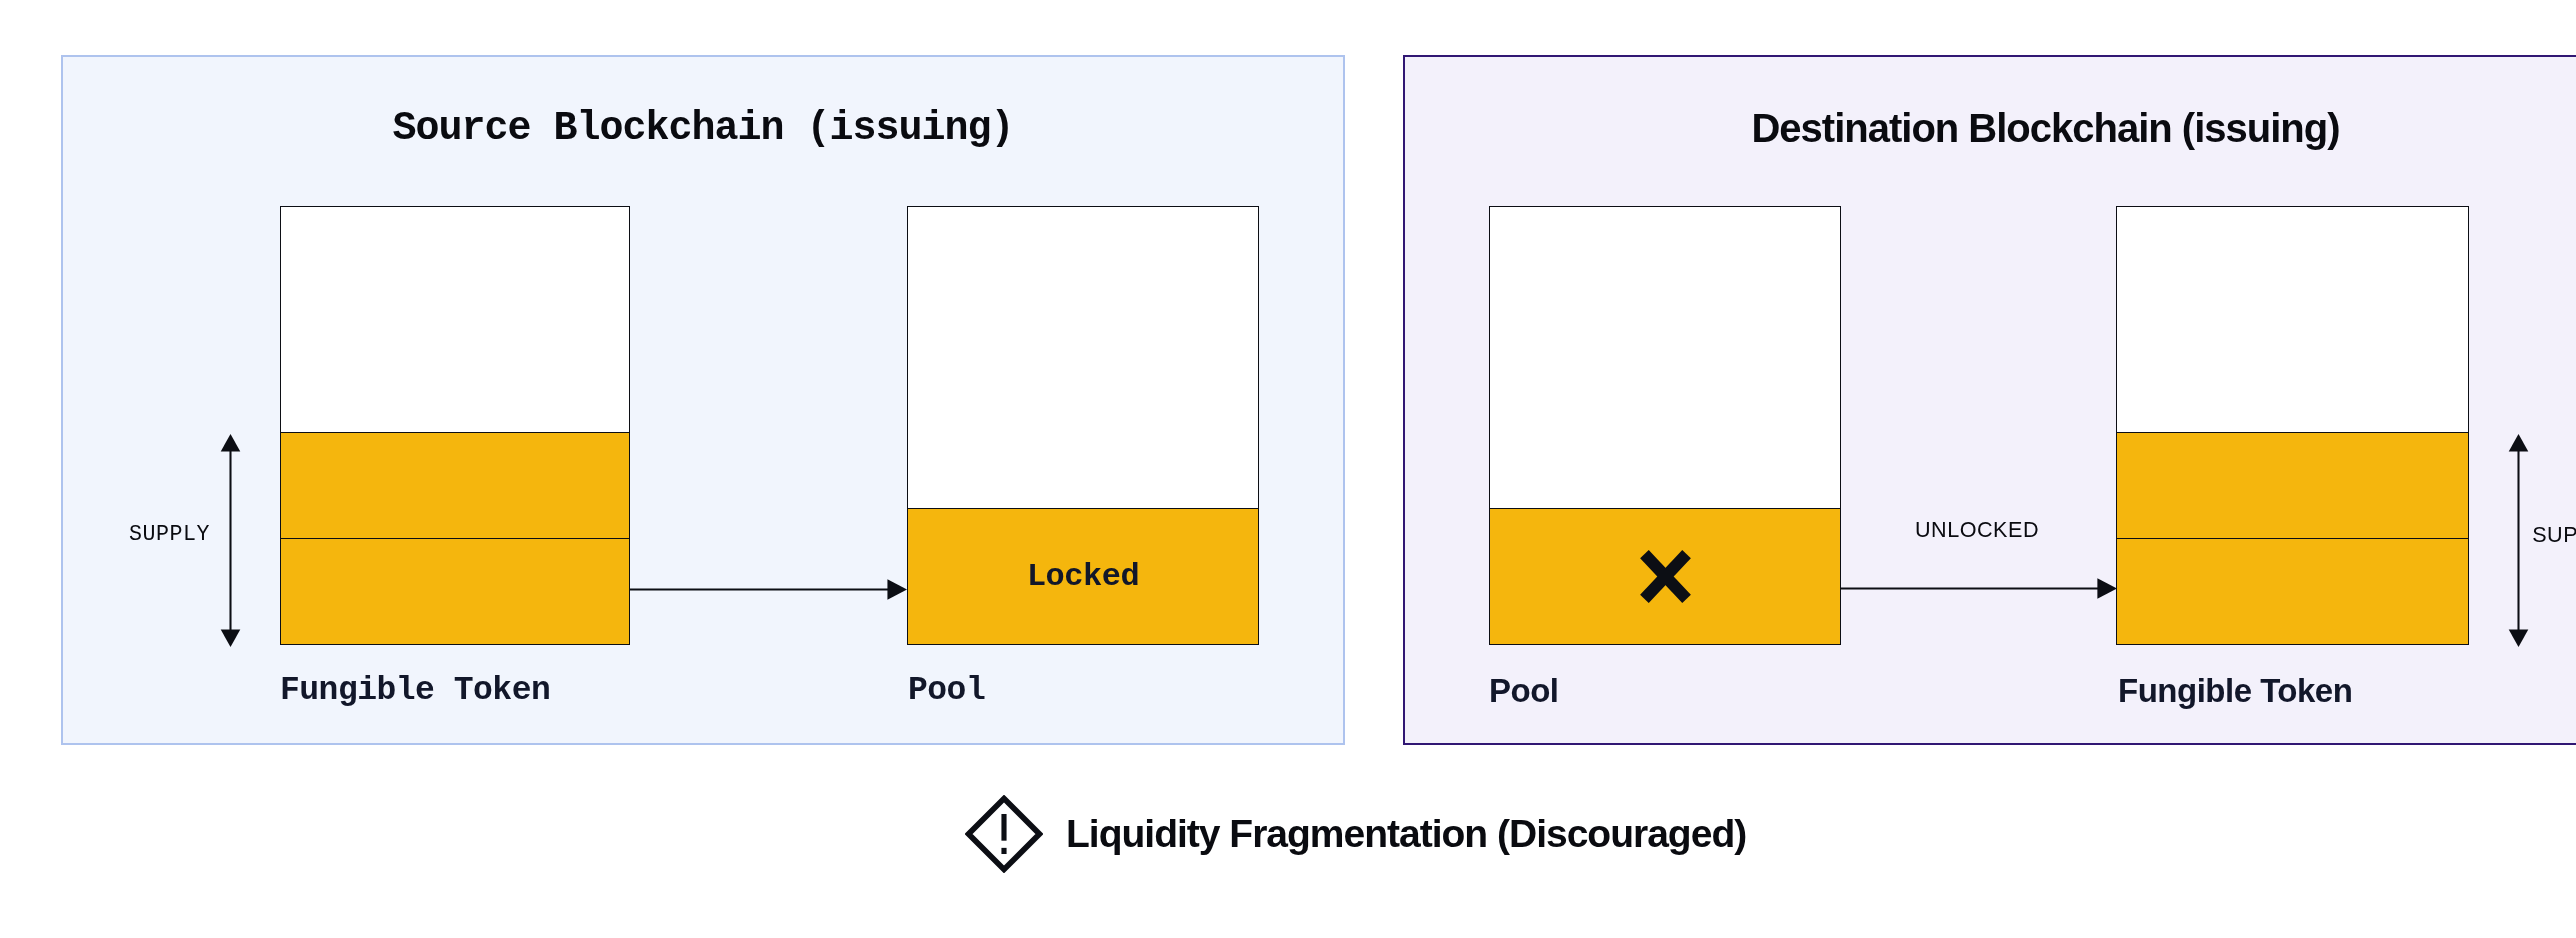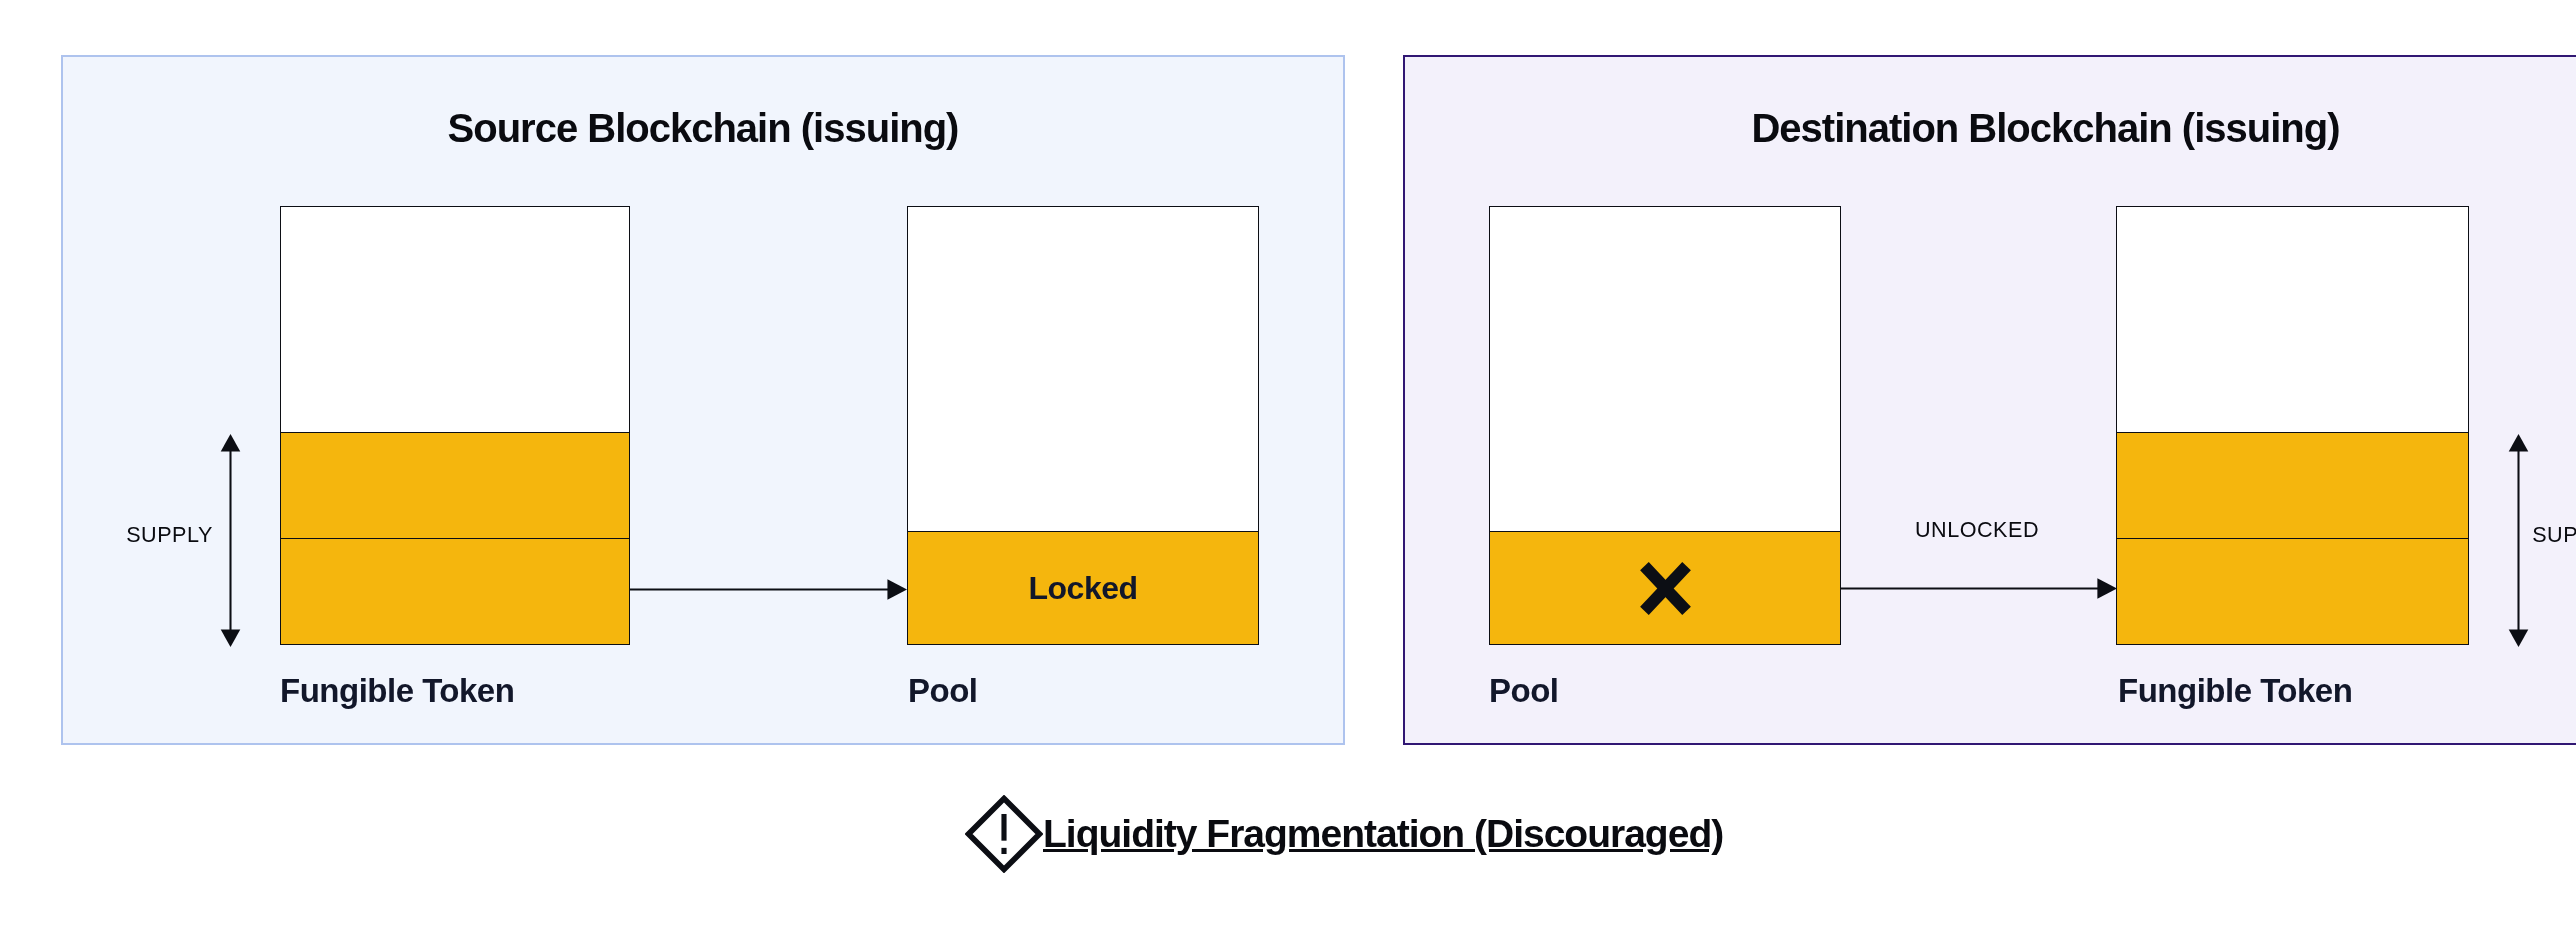--- a/index.html
+++ b/index.html
@@ -7,20 +7,21 @@
     width:2749px;height:938px;position:relative;overflow:hidden;
     background:#ffffff;
     font-family:"Liberation Sans", sans-serif;
     color:var(--text,#0A0B10);
   }
   .panel{position:absolute;top:55px;height:690px;box-sizing:border-box;}
   .panel-left{
     left:61px;width:1284px;
     background:var(--left-panel-bg,#F1F5FD);
     border:2.1px solid var(--left-panel-border,#AEC3EE);
+    font-family:Liberation Mono, monospace;
   }
   .panel-right{
     left:1403px;width:1285px;
     background:var(--right-panel-bg,#F3F1FB);
     border:2.6px solid var(--right-panel-border,#311773);
   }
   .panel-title{
     position:absolute;left:0;top:49px;width:100%;
     text-align:center;font-size:40px;font-weight:700;
     letter-spacing:-1px;color:var(--text,#0A0B10);white-space:nowrap;
@@ -28,40 +29,40 @@
   .bar{
     position:absolute;box-sizing:border-box;width:350px;height:439px;
     background:var(--bar-bg,#FFFFFF);
     border:1.5px solid var(--line,#0C0E14);
     display:flex;flex-direction:column;
   }
   .seg{box-sizing:border-box;width:100%;}
   .seg-white{flex:1 1 auto;background:var(--bar-bg,#FFFFFF);}
   .seg-orange{background:var(--orange,#F5B60D);border-top:1.5px solid var(--line,#0C0E14);}
   .seg-h205{height:106px;}
-  .seg-h220{height:113px;display:flex;align-items:center;justify-content:center;text-align:right;}
+  .seg-h220{height:136px;display:flex;align-items:center;justify-content:center;text-align:right;}
   .bar-label{
     position:absolute;width:350px;
     font-size:33px;font-weight:700;letter-spacing:-0.5px;
     color:var(--label-text,#12172A);white-space:nowrap;
   }
   .locked-label{
     font-size:32px;font-weight:700;letter-spacing:-0.5px;
     color:var(--label-text,#12172A);
   }
   .small-caps-label{
     position:absolute;width:155px;text-align:center;
     font-size:21.6px;font-weight:400;letter-spacing:0.5px;
     color:var(--text,#0A0B10);white-space:nowrap;
   }
   .icon{color:var(--line,#0C0E14);}
   .abs{position:absolute;}
   .caption{
     position:absolute;left:965px;top:795px;height:78px;
-    display:flex;align-items:center;text-decoration:underline;
+    display:flex;align-items:center;gap:23px;
   }
   .caption-text{
     font-size:39px;font-weight:700;letter-spacing:-1px;
     color:var(--text,#0A0B10);white-space:nowrap;
   }
 </style>
 </head>
 <body>
 
 <div class="panel panel-left">

